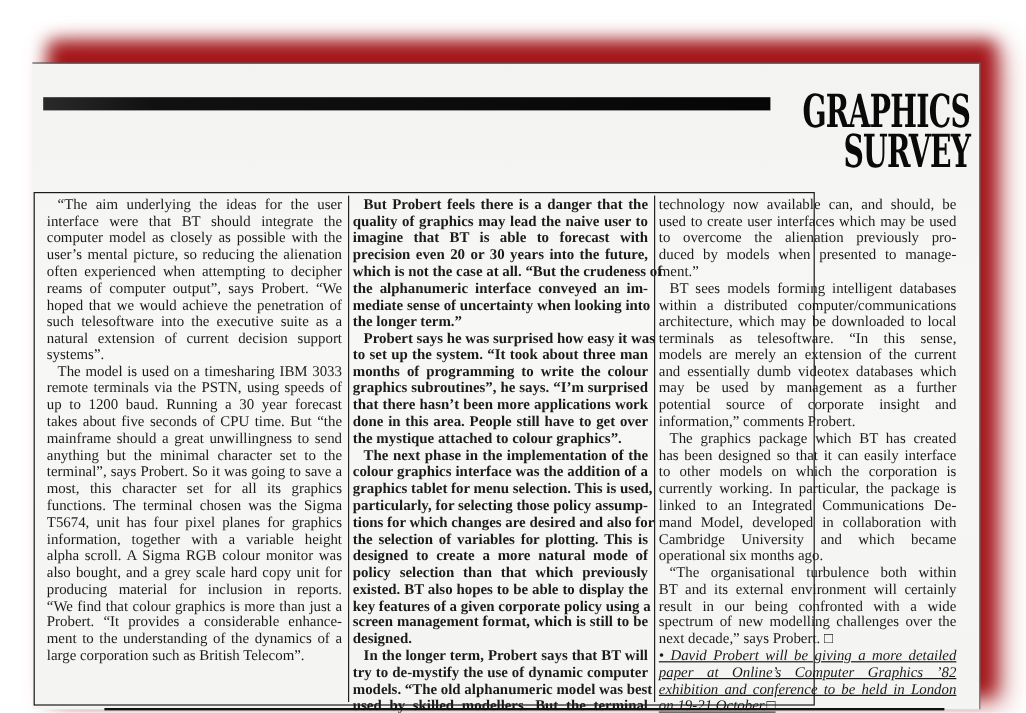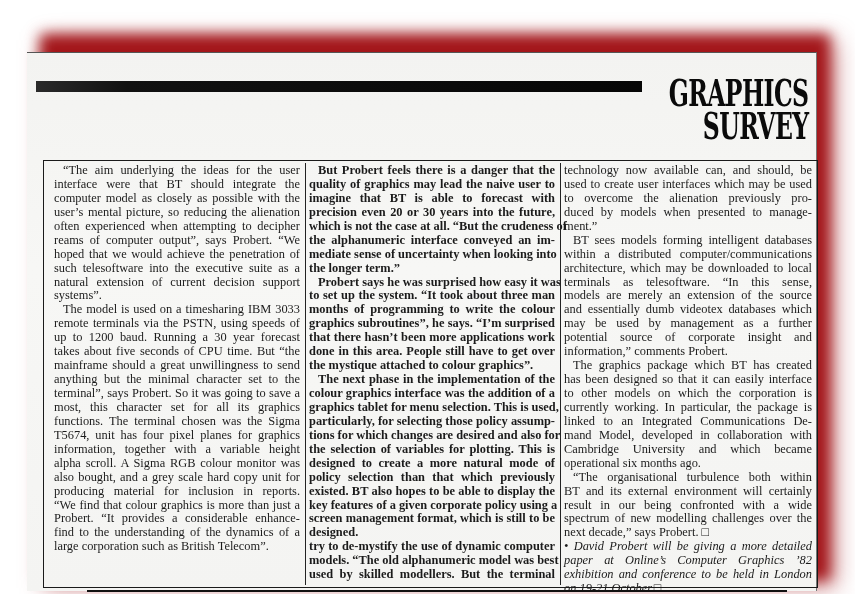--- a/index.html
+++ b/index.html
@@ -50,22 +50,22 @@
     font-size: 38px;
     line-height: 33px;
     letter-spacing: -1px;
     transform: scaleX(0.62);
     transform-origin: right top;
     color: #0a0a0a;
   }
   .title span { display: block; }
   .frame {
     position: absolute;
-    left: 16px; top: 107px;
-    width: 775px; height: 428px;
+    left: 1px; top: 107px;
+    width: 651px; height: 428px;
     border: 1px solid #1a1a1a;
     box-sizing: border-box;
   }
   .bottom-rule {
     position: absolute;
     left: 60px; top: 537px;
     width: 700px; height: 2px;
     background: #111;
   }
   .col {
@@ -89,21 +89,21 @@
   .ln {
     display: block;
     white-space: nowrap;
     text-align: justify;
     text-align-last: justify;
     height: 13.95px;
     overflow: visible;
   }
   .ln.last { text-align-last: left; }
   .ln.ind { text-indent: 9px; }
-  .note .ln { font-style: italic; }
+  .note .ln { font-style: italic; text-decoration: underline; }
 </style>
 </head>
 <body>
 
 <div class="shadow-soft"></div>
 <div class="shadow"></div>
 
 <div class="page">
   <div class="head-bar"></div>
   <div class="title">
@@ -132,21 +132,21 @@
         <span class="ln">terminal”, says Probert. So it was going to save a</span>
         <span class="ln">most, this character set for all its graphics</span>
         <span class="ln">functions. The terminal chosen was the Sigma</span>
         <span class="ln">T5674, unit has four pixel planes for graphics</span>
         <span class="ln">information, together with a variable height</span>
         <span class="ln">alpha scroll. A Sigma RGB colour monitor was</span>
         <span class="ln">also bought, and a grey scale hard copy unit for</span>
         <span class="ln">producing material for inclusion in reports.</span>
         <span class="ln">“We find that colour graphics is more than just a</span>
         <span class="ln">Probert. “It provides a considerable enhance-</span>
-        <span class="ln">find to the understanding of the dynamics of a</span>
+        <span class="ln">ment to the understanding of the dynamics of a</span>
         <span class="ln last">large corporation such as British Telecom”.</span>
       </div>
     <div class="divider d1"></div>
     <div class="col c2">
         <span class="ln ind">But Probert feels there is a danger that the</span>
         <span class="ln">quality of graphics may lead the naive user to</span>
         <span class="ln">imagine that BT is able to forecast with</span>
         <span class="ln">precision even 20 or 30 years into the future,</span>
         <span class="ln">which is not the case at all. “But the crudeness of</span>
         <span class="ln">the alphanumeric interface conveyed an im-</span>
@@ -164,36 +164,37 @@
         <span class="ln">graphics tablet for menu selection. This is used,</span>
         <span class="ln">particularly, for selecting those policy assump-</span>
         <span class="ln">tions for which changes are desired and also for</span>
         <span class="ln">the selection of variables for plotting. This is</span>
         <span class="ln">designed to create a more natural mode of</span>
         <span class="ln">policy selection than that which previously</span>
         <span class="ln">existed. BT also hopes to be able to display the</span>
         <span class="ln">key features of a given corporate policy using a</span>
         <span class="ln">screen management format, which is still to be</span>
         <span class="ln last">designed.</span>
+        <span class="ln ind">In the longer term, Probert says that BT will</span>
         <span class="ln">try to de-mystify the use of dynamic computer</span>
         <span class="ln">models. “The old alphanumeric model was best</span>
         <span class="ln">used by skilled modellers. But the terminal</span>
       </div>
     <div class="divider d2"></div>
     <div class="col c3">
         <span class="ln">technology now available can, and should, be</span>
         <span class="ln">used to create user interfaces which may be used</span>
         <span class="ln">to overcome the alienation previously pro-</span>
         <span class="ln">duced by models when presented to manage-</span>
         <span class="ln last">ment.”</span>
         <span class="ln ind">BT sees models forming intelligent databases</span>
         <span class="ln">within a distributed computer/communications</span>
         <span class="ln">architecture, which may be downloaded to local</span>
         <span class="ln">terminals as telesoftware. “In this sense,</span>
-        <span class="ln">models are merely an extension of the source</span>
+        <span class="ln">models are merely an extension of the current</span>
         <span class="ln">and essentially dumb videotex databases which</span>
         <span class="ln">may be used by management as a further</span>
         <span class="ln">potential source of corporate insight and</span>
         <span class="ln last">information,” comments Probert.</span>
         <span class="ln ind">The graphics package which BT has created</span>
         <span class="ln">has been designed so that it can easily interface</span>
         <span class="ln">to other models on which the corporation is</span>
         <span class="ln">currently working. In particular, the package is</span>
         <span class="ln">linked to an Integrated Communications De-</span>
         <span class="ln">mand Model, developed in collaboration with</span>

